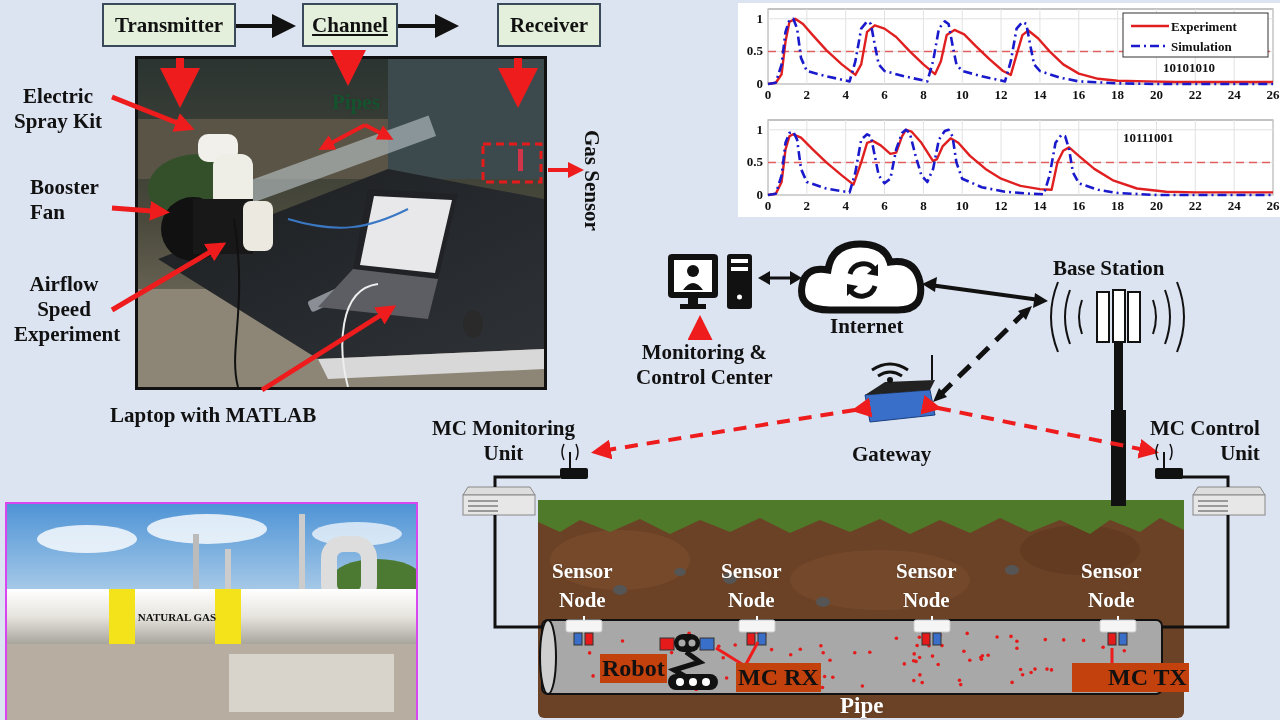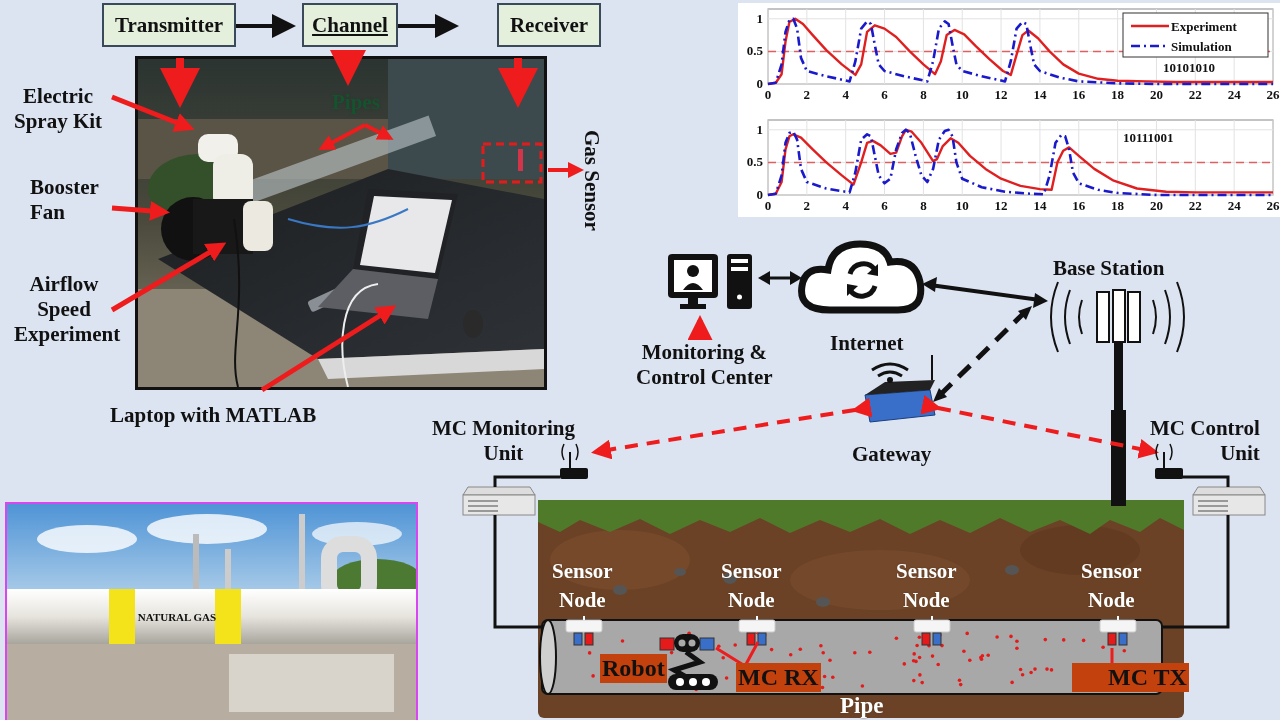--- a/index.html
+++ b/index.html
@@ -320,21 +320,21 @@
     <line x1="744" y1="238" x2="744" y2="222" stroke="#111" stroke-width="2"></line>
     <path d="M738,214 Q734,222 738,230" fill="none" stroke="#111" stroke-width="1.5"></path>
     <path d="M750,214 Q754,222 750,230" fill="none" stroke="#111" stroke-width="1.5"></path>
   </g>
 </svg>
 
 <div class="lbl" style="left:636px;top:340px;">
   <div>Monitoring &amp;</div>
   <div>Control Center</div>
 </div>
-<div class="lbl" style="left:830px;top:314px;margin-top:17px;">Internet</div>
+<div class="lbl" style="left:830px;top:314px;">Internet</div>
 <div class="lbl" style="left:1053px;top:256px;">Base Station</div>
 <div class="lbl" style="left:852px;top:442px;">Gateway</div>
 <div class="lbl" style="left:432px;top:416px;">
   <div>MC Monitoring</div>
   <div>Unit</div>
 </div>
 <div class="lbl" style="left:1150px;top:416px;text-align:right;">
   <div>MC Control</div>
   <div>Unit</div>
 </div>

